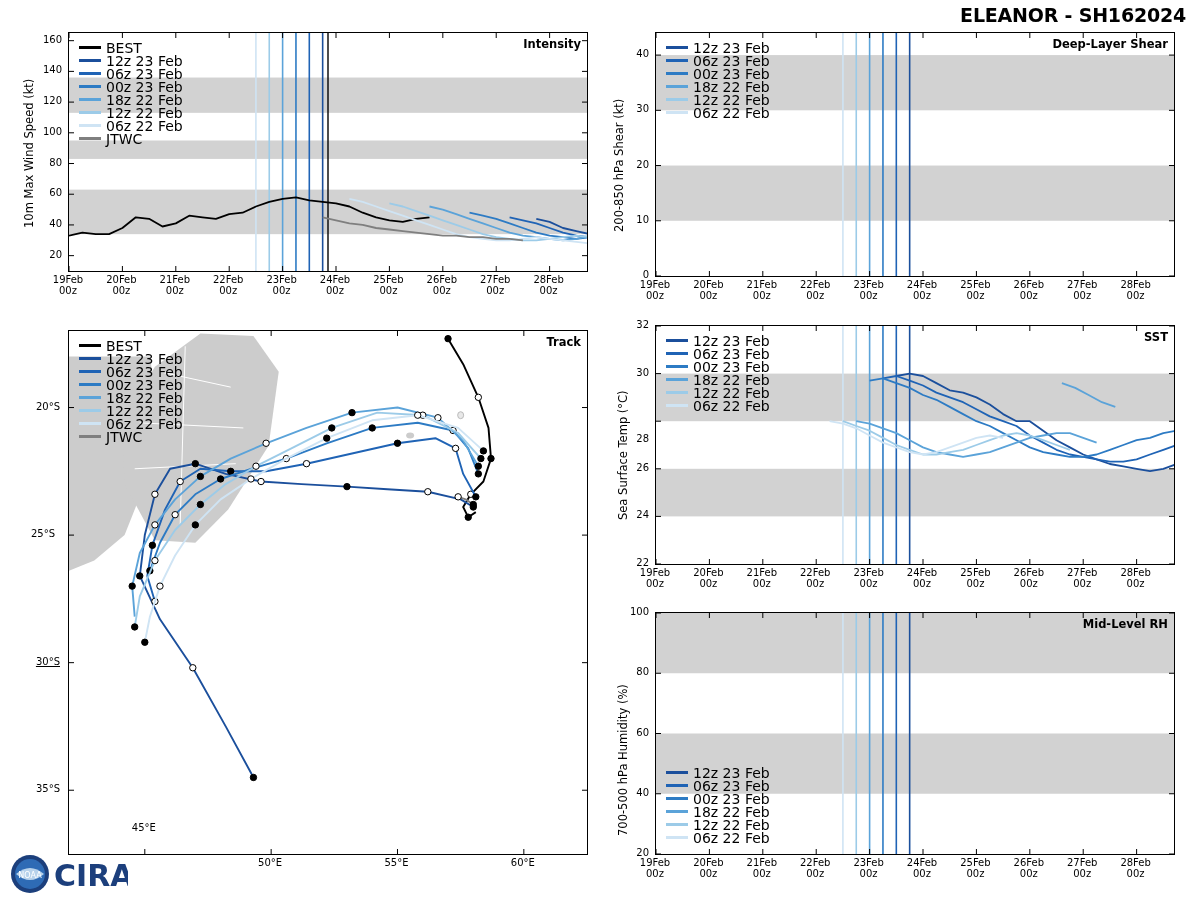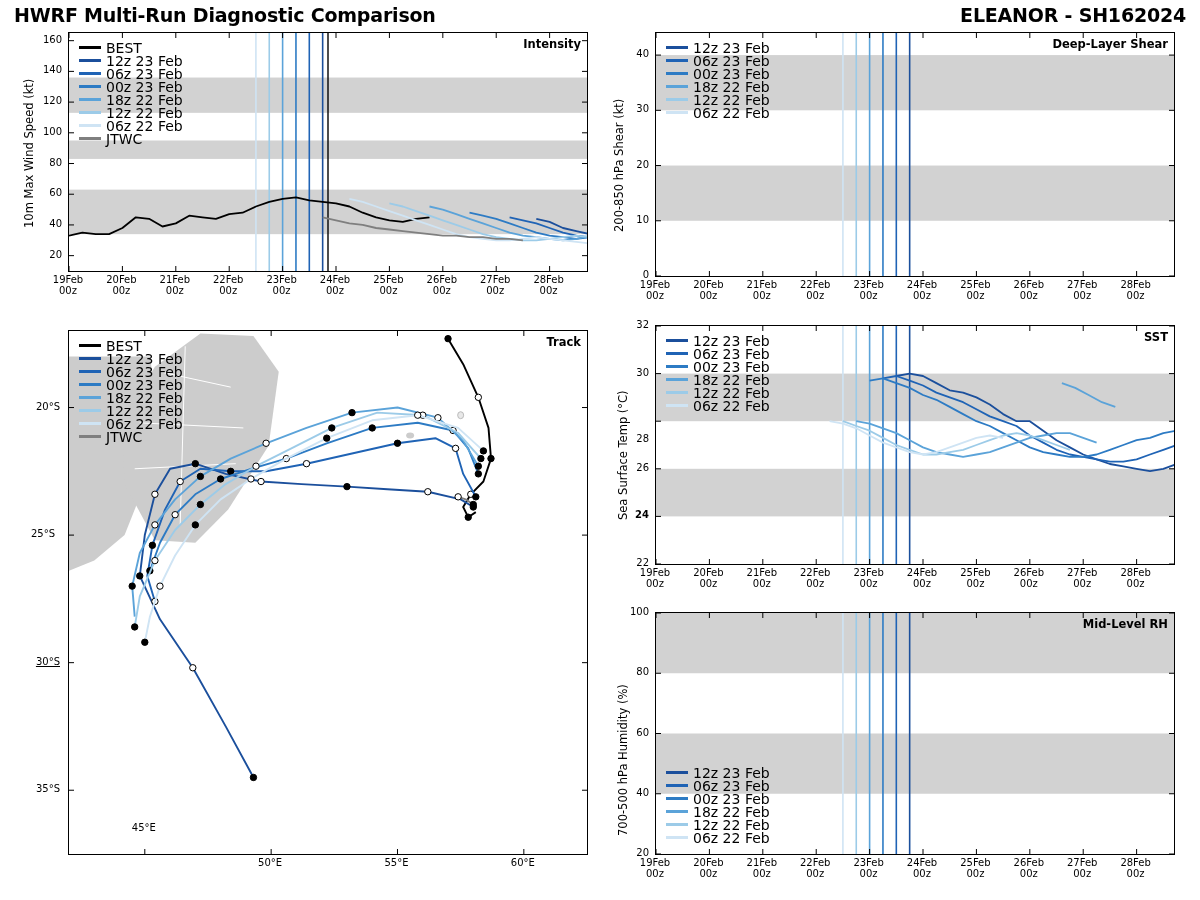--- a/index.html
+++ b/index.html
@@ -22,21 +22,20 @@
   .legend .txt{font-size:14px;white-space:nowrap;}
 
   
   .logo{position:absolute;left:8px;bottom:4px;width:120px;height:44px;}
 </style>
 </head>
 <body>
 
 <div class="page">
 
-  <div class="hdr-left">HWRF Multi-Run Diagnostic Comparison</div>
   <div class="hdr-right">ELEANOR - SH162024</div>
 
   <div class="plotbox" id="box-intensity" style="left:68px;top:32px;width:520px;height:240px;">
     <div class="panel-title">Intensity</div>
   <svg width="518" height="238" style="position:absolute;left:0;top:0;">
         <rect x="0" y="156.61935483870968" width="518" height="44.52903225806452" fill="#d2d2d2"></rect>
         <rect x="0" y="107.48387096774195" width="518" height="18.4258064516129" fill="#d2d2d2"></rect>
         <rect x="0" y="44.52903225806452" width="518" height="35.31612903225806" fill="#d2d2d2"></rect>
         <line x1="186.9072164948454" y1="0" x2="186.9072164948454" y2="238" stroke="#cfe4f4" stroke-width="1.6"></line>
         <line x1="200.2577319587629" y1="0" x2="200.2577319587629" y2="238" stroke="#9ccbe8" stroke-width="1.6"></line>
@@ -468,20 +467,29 @@
           <span class="txt">12z 22 Feb</span>
         </div>
         <div class="row">
           <span class="swatch" style="background: rgb(207, 228, 244);"></span>
           <span class="txt">06z 22 Feb</span>
         </div>
       </div>
     </div>
   <div class="ylabel" style="left:616px;top:836px;transform:rotate(-90deg);">700-500 hPa Humidity (%)</div>
 
+  <div class="logo">
+    <svg width="120" height="44" viewBox="0 0 120 44">
+      <circle cx="22" cy="22" r="19" fill="#1c3f7c"></circle>
+      <circle cx="22" cy="22" r="15" fill="#2e6bb5"></circle>
+      <path d="M8 22 Q22 10 36 22 Q22 34 8 22Z" fill="#cfe4f4" opacity="0.85"></path>
+      <text x="22" y="26" font-size="8" fill="#fff" text-anchor="middle" font-family="DejaVu Sans,sans-serif">NOAA</text>
+      <text x="46" y="34" font-size="30" font-weight="bold" fill="#1c3f7c" font-family="DejaVu Sans,sans-serif">CIRA</text>
+    </svg>
+  </div>
 
 </div>
 
 <div class="ylab" style="left: 28px; top: 248.645px;">20</div>
 <div class="ylab" style="left: 28px; top: 217.935px;">40</div>
 <div class="ylab" style="left: 28px; top: 187.226px;">60</div>
 <div class="ylab" style="left: 28px; top: 156.516px;">80</div>
 <div class="ylab" style="left: 28px; top: 125.806px;">100</div>
 <div class="ylab" style="left: 28px; top: 95.0968px;">120</div>
 <div class="ylab" style="left: 28px; top: 64.3871px;">140</div>
@@ -505,21 +513,21 @@
 <div class="xlab" style="left: 678.402px; top: 279px;">20Feb<br>00z</div>
 <div class="xlab" style="left: 731.804px; top: 279px;">21Feb<br>00z</div>
 <div class="xlab" style="left: 785.206px; top: 279px;">22Feb<br>00z</div>
 <div class="xlab" style="left: 838.608px; top: 279px;">23Feb<br>00z</div>
 <div class="xlab" style="left: 892.01px; top: 279px;">24Feb<br>00z</div>
 <div class="xlab" style="left: 945.412px; top: 279px;">25Feb<br>00z</div>
 <div class="xlab" style="left: 998.814px; top: 279px;">26Feb<br>00z</div>
 <div class="xlab" style="left: 1052.22px; top: 279px;">27Feb<br>00z</div>
 <div class="xlab" style="left: 1105.62px; top: 279px;">28Feb<br>00z</div>
 <div class="ylab" style="left: 615px; top: 557px;">22</div>
-<div class="ylab" style="left: 615px; top: 509.4px; font-weight: bold;">24</div>
+<div class="ylab" style="left: 615px; top: 509.4px;">24</div>
 <div class="ylab" style="left: 615px; top: 461.8px;">26</div>
 <div class="ylab" style="left: 615px; top: 433px;">28</div>
 <div class="ylab" style="left: 615px; top: 366.6px;">30</div>
 <div class="ylab" style="left: 615px; top: 319px;">32</div>
 <div class="xlab" style="left: 625px; top: 567px;">19Feb<br>00z</div>
 <div class="xlab" style="left: 678.402px; top: 567px;">20Feb<br>00z</div>
 <div class="xlab" style="left: 731.804px; top: 567px;">21Feb<br>00z</div>
 <div class="xlab" style="left: 785.206px; top: 567px;">22Feb<br>00z</div>
 <div class="xlab" style="left: 838.608px; top: 567px;">23Feb<br>00z</div>
 <div class="xlab" style="left: 892.01px; top: 567px;">24Feb<br>00z</div>

